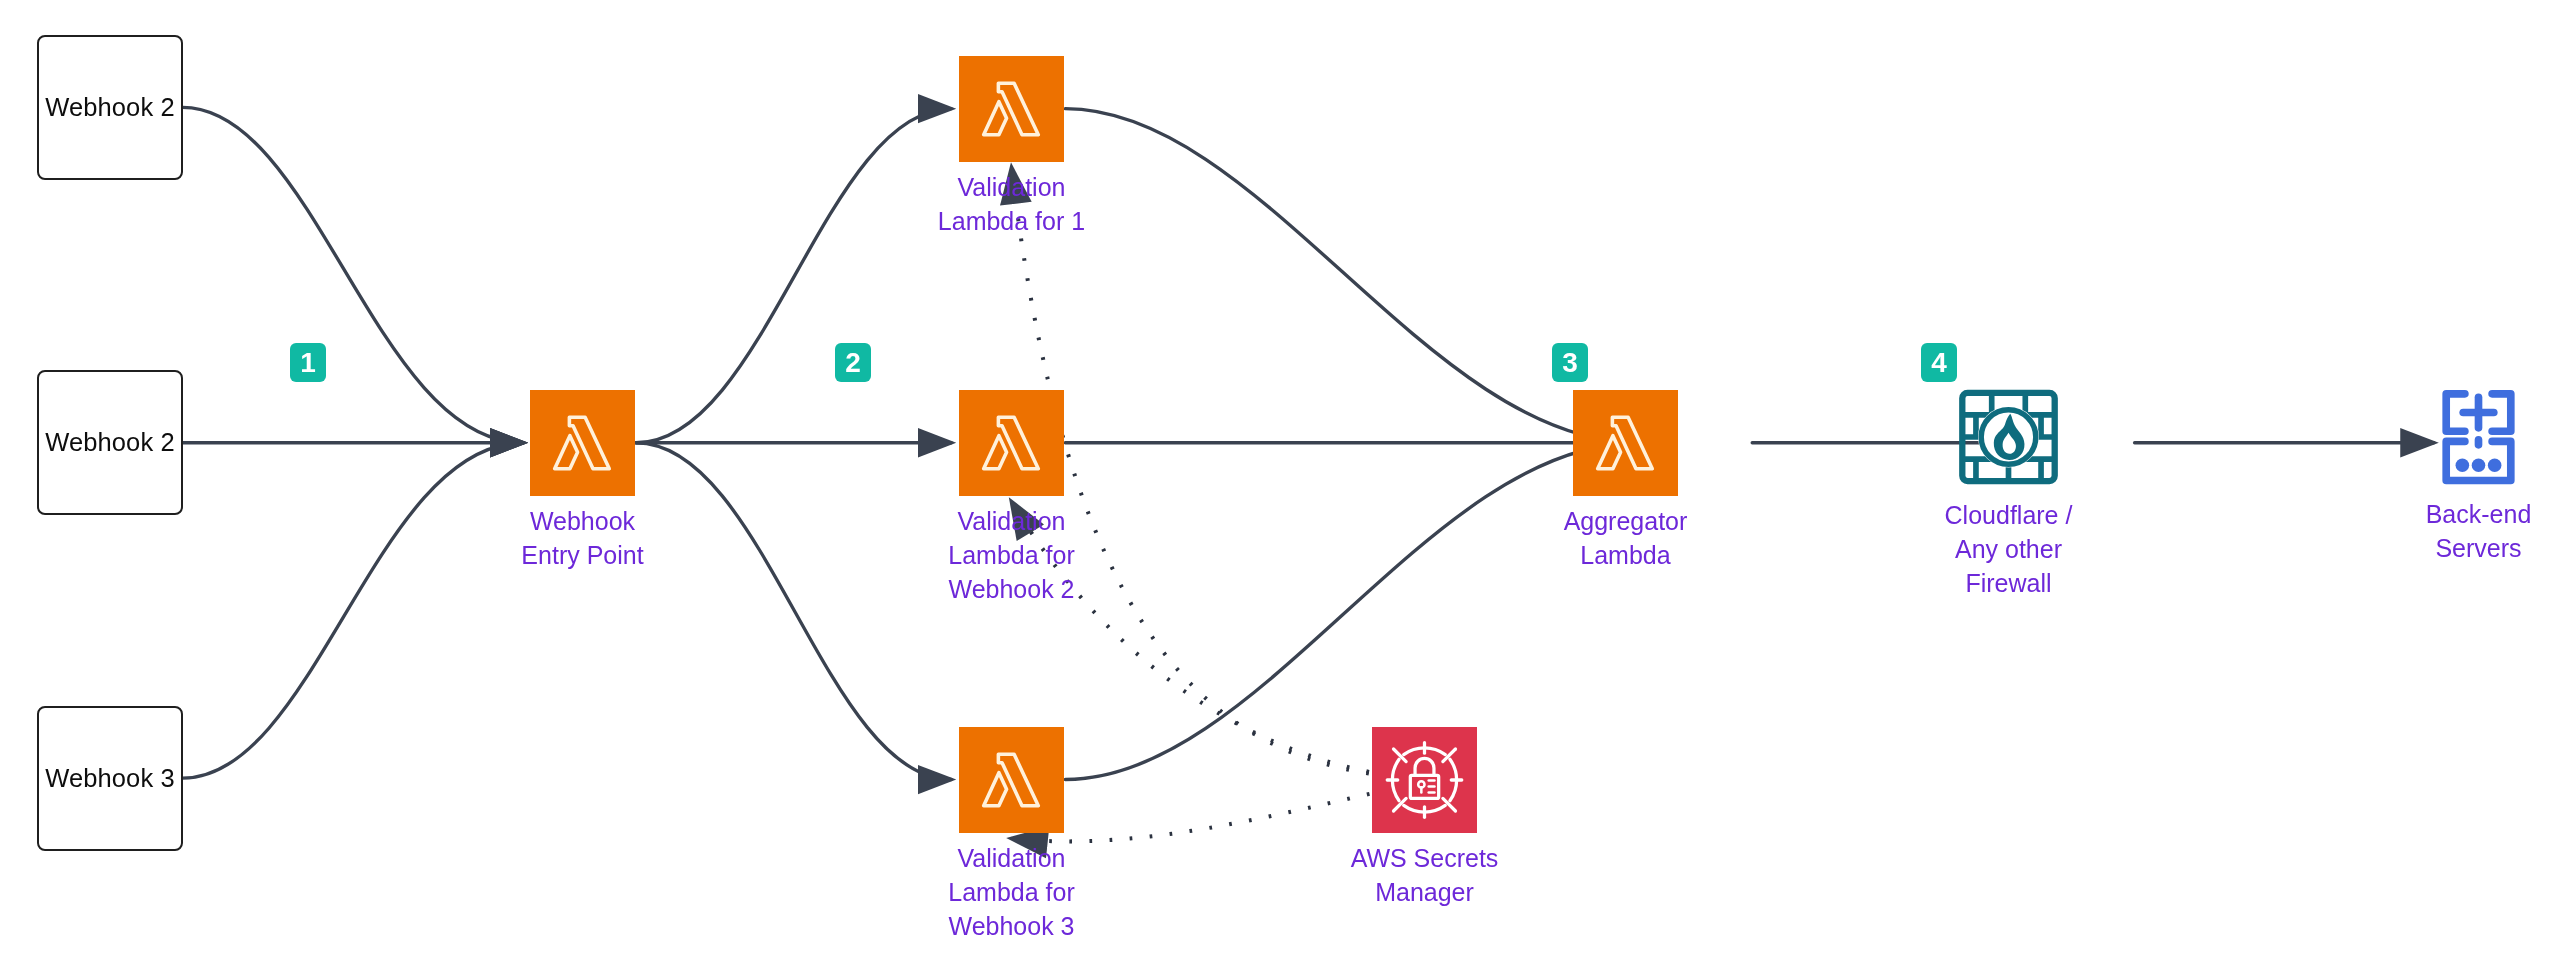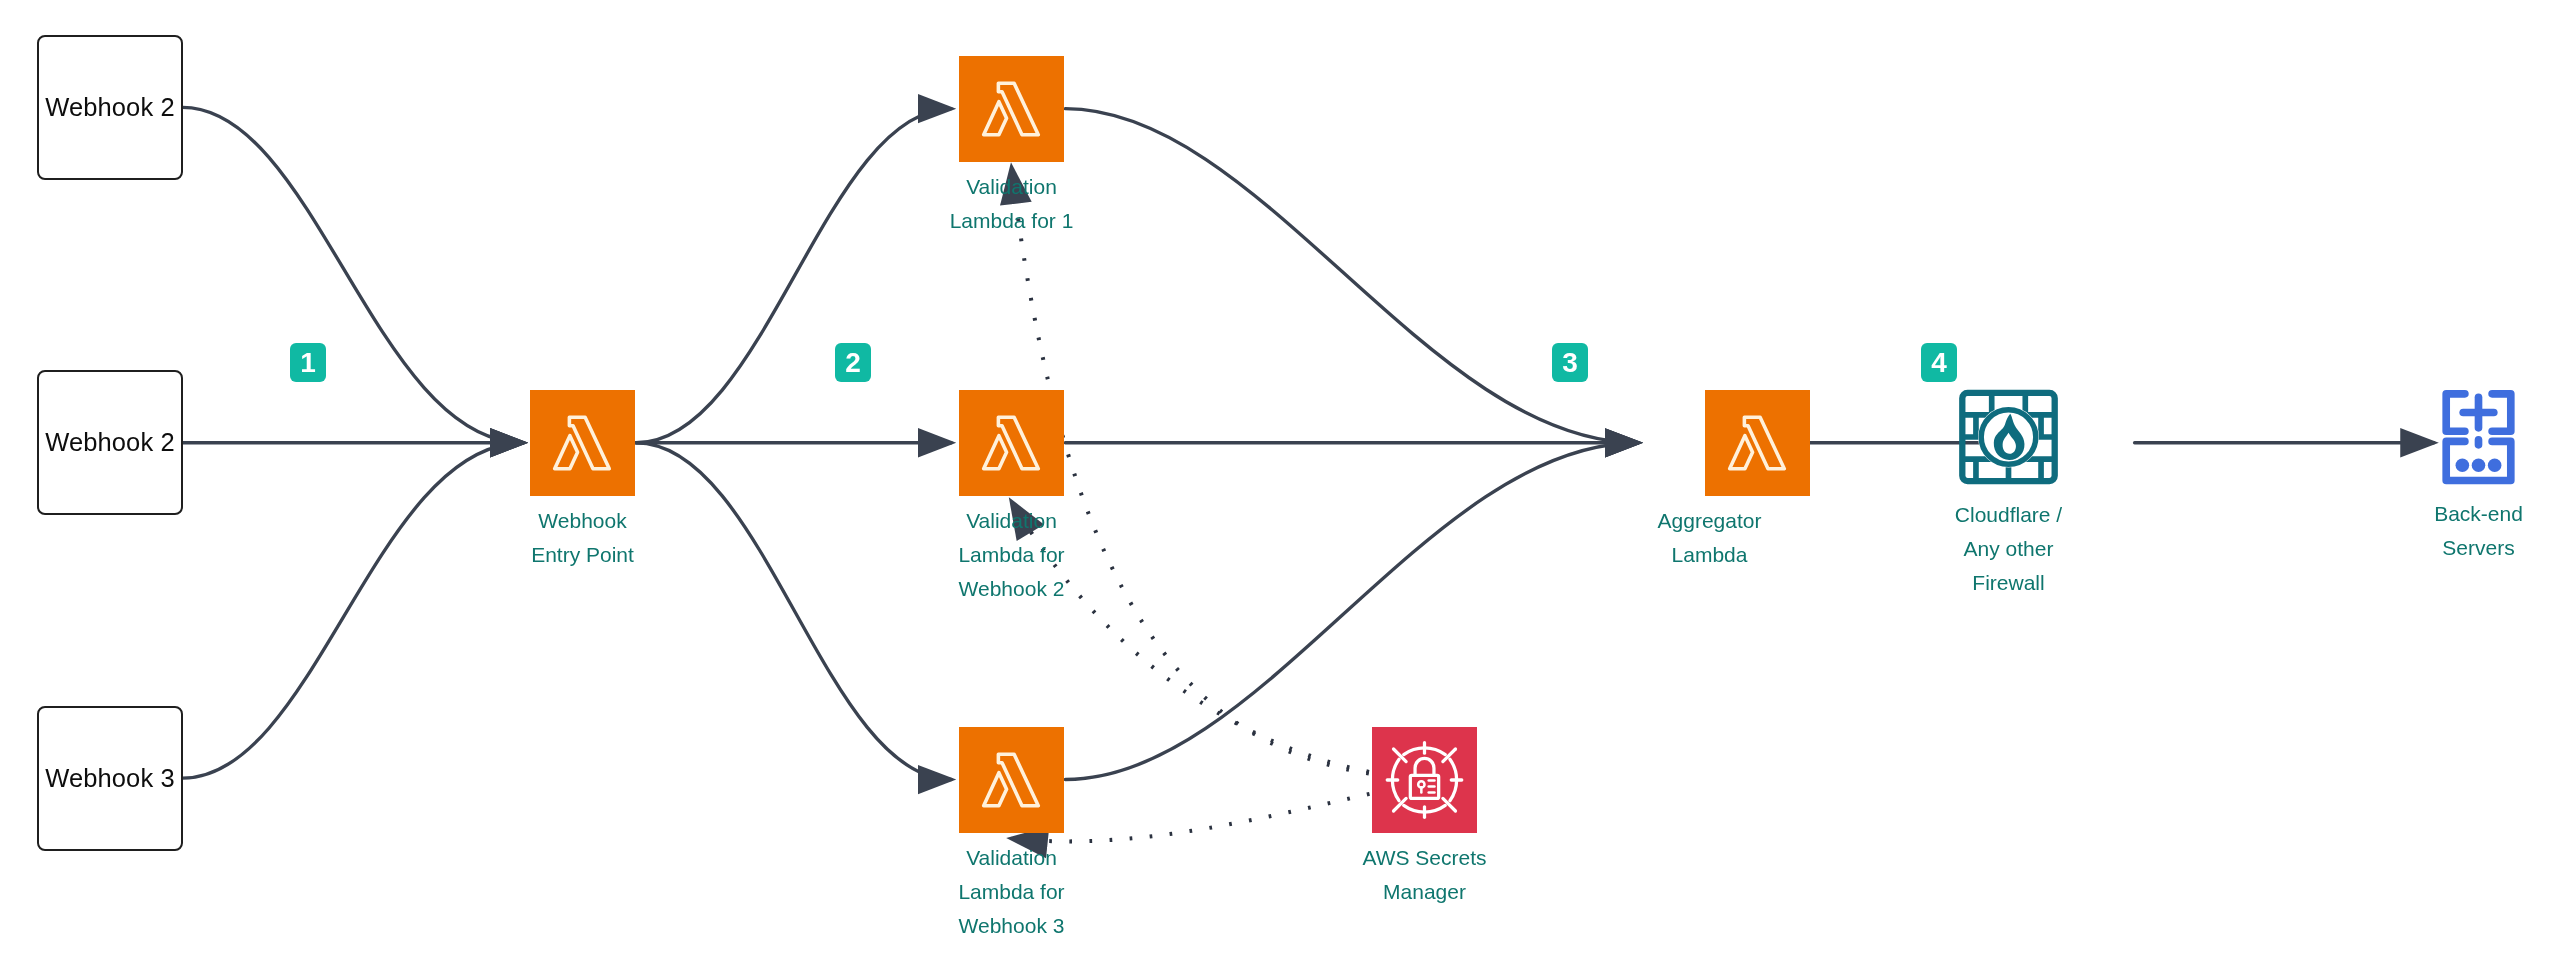--- a/index.html
+++ b/index.html
@@ -57,23 +57,23 @@
   }
   .node .glyph {
     width: 105px;
     height: 106px;
     position: relative;
     flex: none;
   }
   .node .caption {
     margin-top: 8px;
     text-align: center;
-    font-size: 21px;
+    font-size: 25px;
     line-height: 34px;
-    color: #0f766e;
+    color: #6d28d9;
     white-space: pre-line;
     width: 221px;
   }
   .node.narrow .caption { width: 201px; }
 
   
   .lambda-tile {
     width: 105px;
     height: 106px;
     background: #ED7100;
@@ -207,21 +207,21 @@
       <svg viewBox="0 0 100 100" xmlns="http://www.w3.org/2000/svg">
         <path d="M23.5,74.5 L38.0,43.0 L45.3,58.8 L38.0,74.5 Z
                  M37.5,25.5 L52.5,25.5 L75.5,74.5 L60.0,74.5 L41.0,33.5 L37.5,33.5 Z" fill="none" stroke="#FFF1DB" stroke-width="3.4" stroke-linejoin="round"></path>
       </svg>
     </div>
     <div class="caption">Validation
 Lambda for
 Webhook 3</div>
   </div>
 
-  <div class="node narrow" style="left:1591px; top:390px; width:219px;align-items:flex-end;">
+  <div class="node narrow" style="left:1516px; top:390px; width:219px;">
     <div class="glyph lambda-tile">
       <svg viewBox="0 0 100 100" xmlns="http://www.w3.org/2000/svg">
         <path d="M23.5,74.5 L38.0,43.0 L45.3,58.8 L38.0,74.5 Z
                  M37.5,25.5 L52.5,25.5 L75.5,74.5 L60.0,74.5 L41.0,33.5 L37.5,33.5 Z" fill="none" stroke="#FFF1DB" stroke-width="3.4" stroke-linejoin="round"></path>
       </svg>
     </div>
     <div class="caption">Aggregator
 Lambda</div>
   </div>
 

